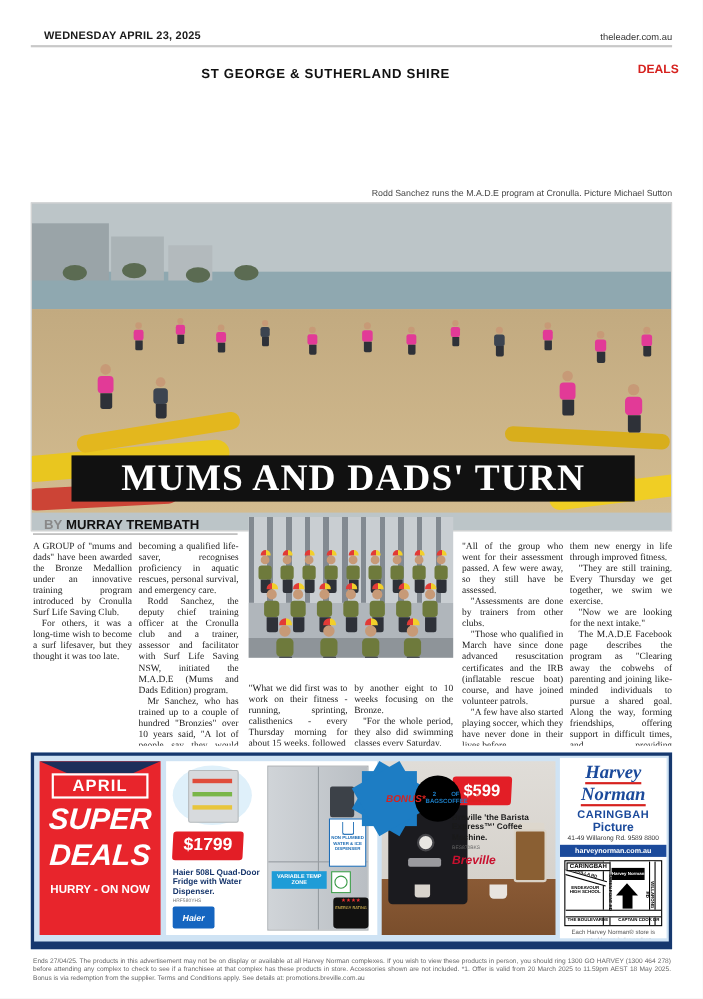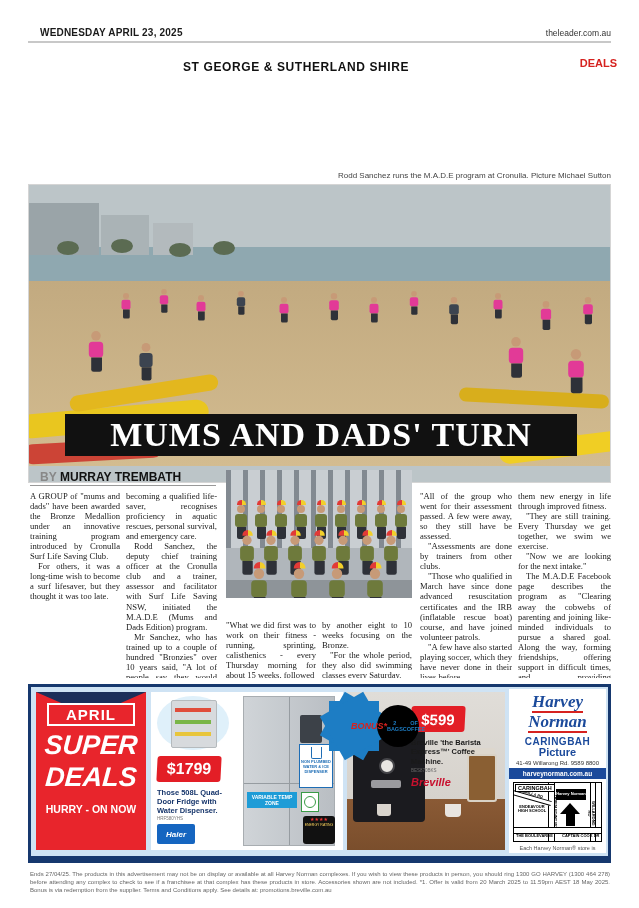--- a/index.html
+++ b/index.html
@@ -451,21 +451,21 @@
     </div>
 
     <div class="abs card fridge-card">
       <div class="abs fridge-thumb">
         <div class="f"></div>
         <div class="s1"></div>
         <div class="s2"></div>
         <div class="s3"></div>
       </div>
       <div class="abs price-badge fridge-price">$1799</div>
-      <div class="abs fridge-name">Those 508L Quad-Door Fridge with Water Dispenser.</div>
+      <div class="abs fridge-name">Haier 508L Quad-Door Fridge with Water Dispenser.</div>
       <div class="abs fridge-model">HRF580YHS</div>
       <div class="abs haier-logo">Haier</div>
       <div class="abs fridge-big">
         <div class="vline"></div>
         <div class="hline"></div>
         <div class="disp"></div>
       </div>
       <div class="abs badge-temp">VARIABLE TEMP ZONE</div>
       <div class="abs badge-disp">
         <div class="cup"></div>

